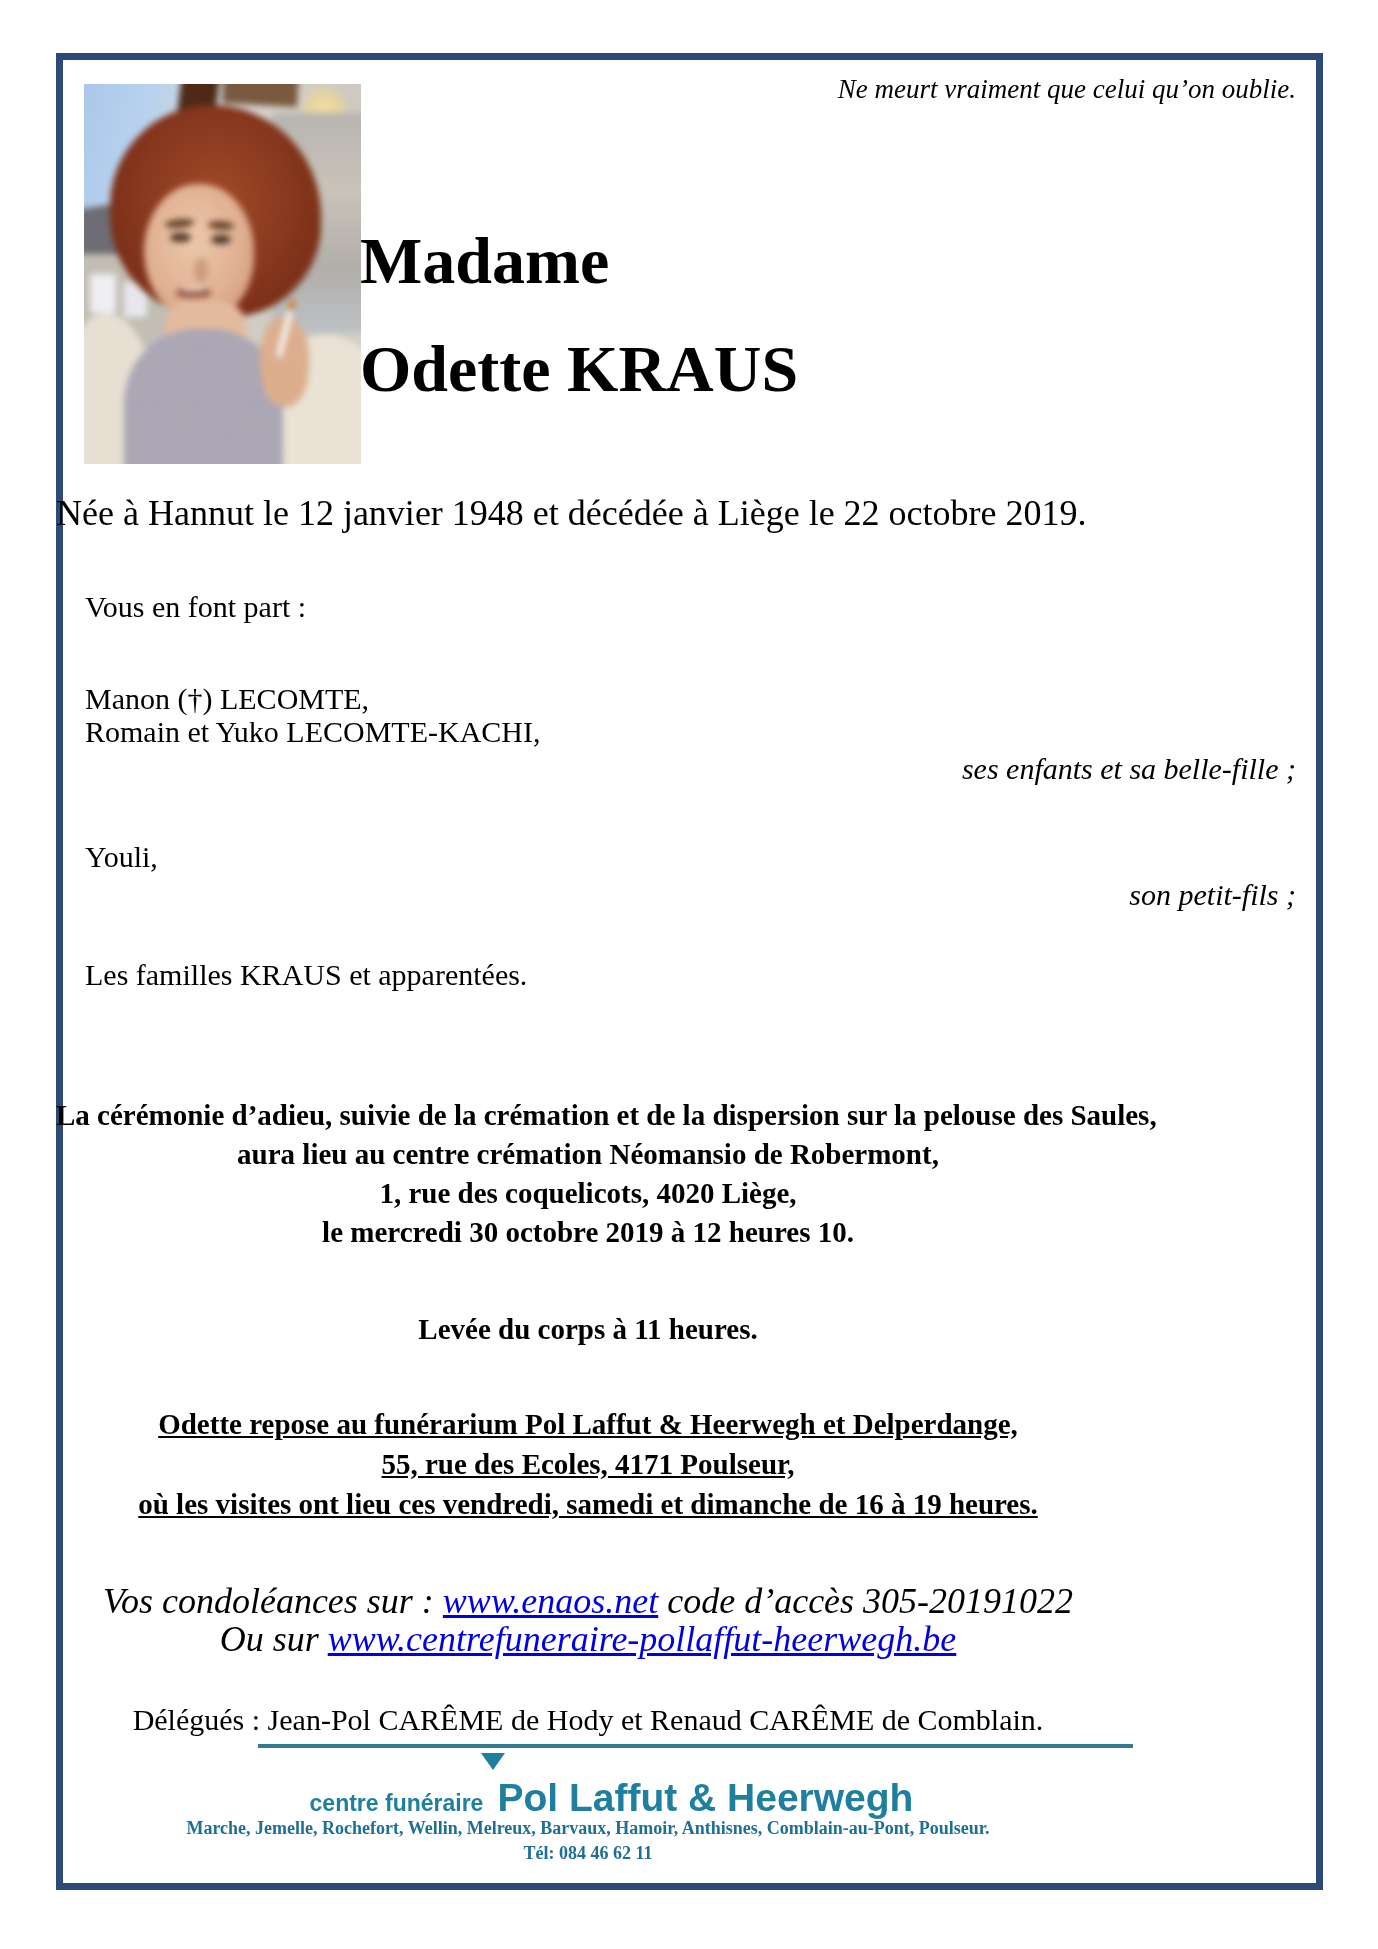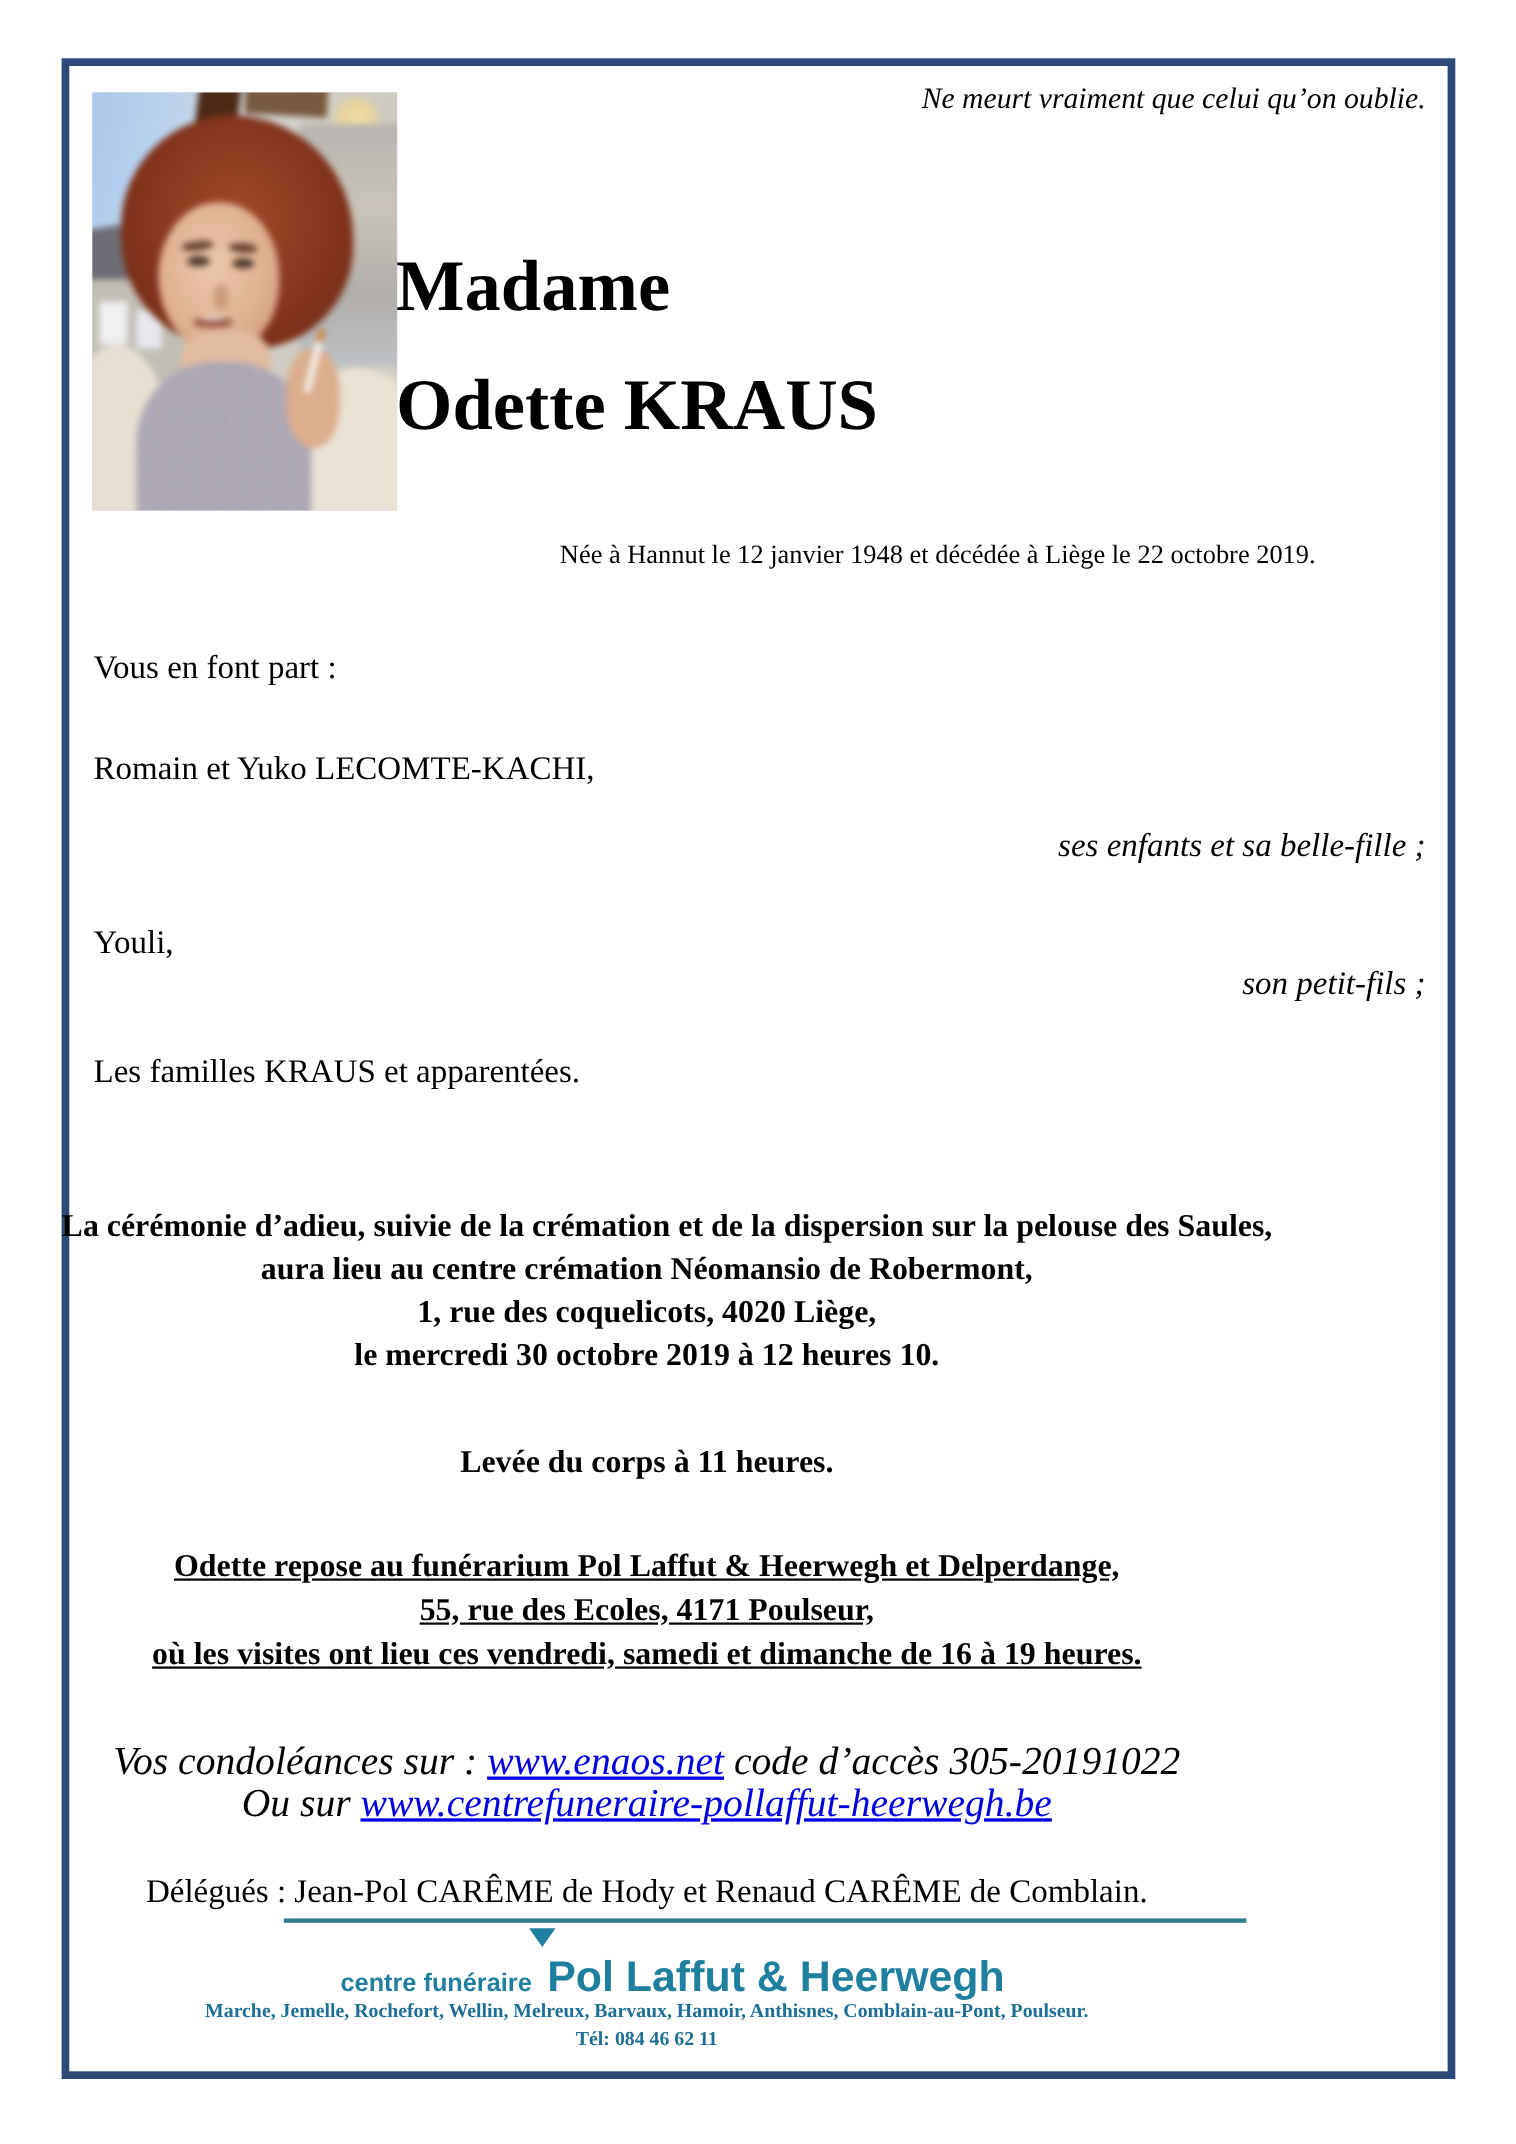--- a/index.html
+++ b/index.html
@@ -59,21 +59,21 @@
     background-color:#a8a2b2;
     background-image:radial-gradient(#cfc9da 18%,rgba(0,0,0,0) 20%),radial-gradient(#b9c4b2 16%,rgba(0,0,0,0) 18%),radial-gradient(#d8cfd8 15%,rgba(0,0,0,0) 17%);
     background-size:9px 9px,11px 11px,7px 7px;background-position:0 0,4px 5px,2px 3px;}
   .p-hand{left:63%;top:61%;width:17%;height:23%;background:#dcae8e;border-radius:45%;}
   .p-cig{left:71%;top:56%;width:6px;height:60px;background:linear-gradient(180deg,#c8863a 0 20%,#f4f2ee 20% 100%);transform:rotate(14deg);border-radius:3px;}
   
   .quote{right:82px;top:74px;font-style:italic;font-size:27px;}
   .title{left:360px;top:0;width:972px;text-align:left;font-weight:bold;font-size:66px;line-height:1;}
   .title1{top:228px;}
   .title2{top:336px;}
-  .birth{left:56px;top:492px;width:1140px;text-align:right;font-size:24px;}
+  .birth{left:56px;top:492px;width:1140px;text-align:left;font-size:36px;}
   .body-left{left:85px;font-size:30px;line-height:33px;}
   .body-right{right:82px;font-size:30px;font-style:italic;}
   .centered{left:56px;width:1064px;text-align:center;}
   .bold-block{font-weight:bold;font-size:29px;line-height:39px;}
   .repose{line-height:40px;text-decoration:underline;}
   .condol{font-style:italic;font-size:36px;line-height:38px;}
   .link{color:var(--link-blue);text-decoration:underline;cursor:pointer;}
   .delegates{font-size:30px;}
   .rule{left:258px;top:1744px;width:875px;height:4px;background:var(--rule-teal);}
   .brand-row{left:56px;top:1776px;width:1111px;display:flex;justify-content:center;align-items:baseline;gap:14px;
@@ -123,20 +123,21 @@
 <div class="abs quote">Ne meurt vraiment que celui qu’on oublie.</div>
 
 <div class="abs title title1">Madame</div>
 <div class="abs title title2">Odette KRAUS</div>
 
 <div class="abs birth">Née à Hannut le 12 janvier 1948 et décédée à Liège le 22 octobre 2019.</div>
 
 <div class="abs body-left" style="top:590px;">Vous en font part :</div>
 
 <div class="abs body-left" style="top:682px;">
+  <div>Manon (†) LECOMTE,</div>
   <div>Romain et Yuko LECOMTE-KACHI,</div>
 </div>
 
 <div class="abs body-right" style="top:752px;text-align:right;">ses enfants et sa belle-fille ;</div>
 
 <div class="abs body-left" style="top:840px;">Youli,</div>
 <div class="abs body-right" style="top:878px;">son petit-fils ;</div>
 
 <div class="abs body-left" style="top:958px;">Les familles KRAUS et apparentées.</div>
 

